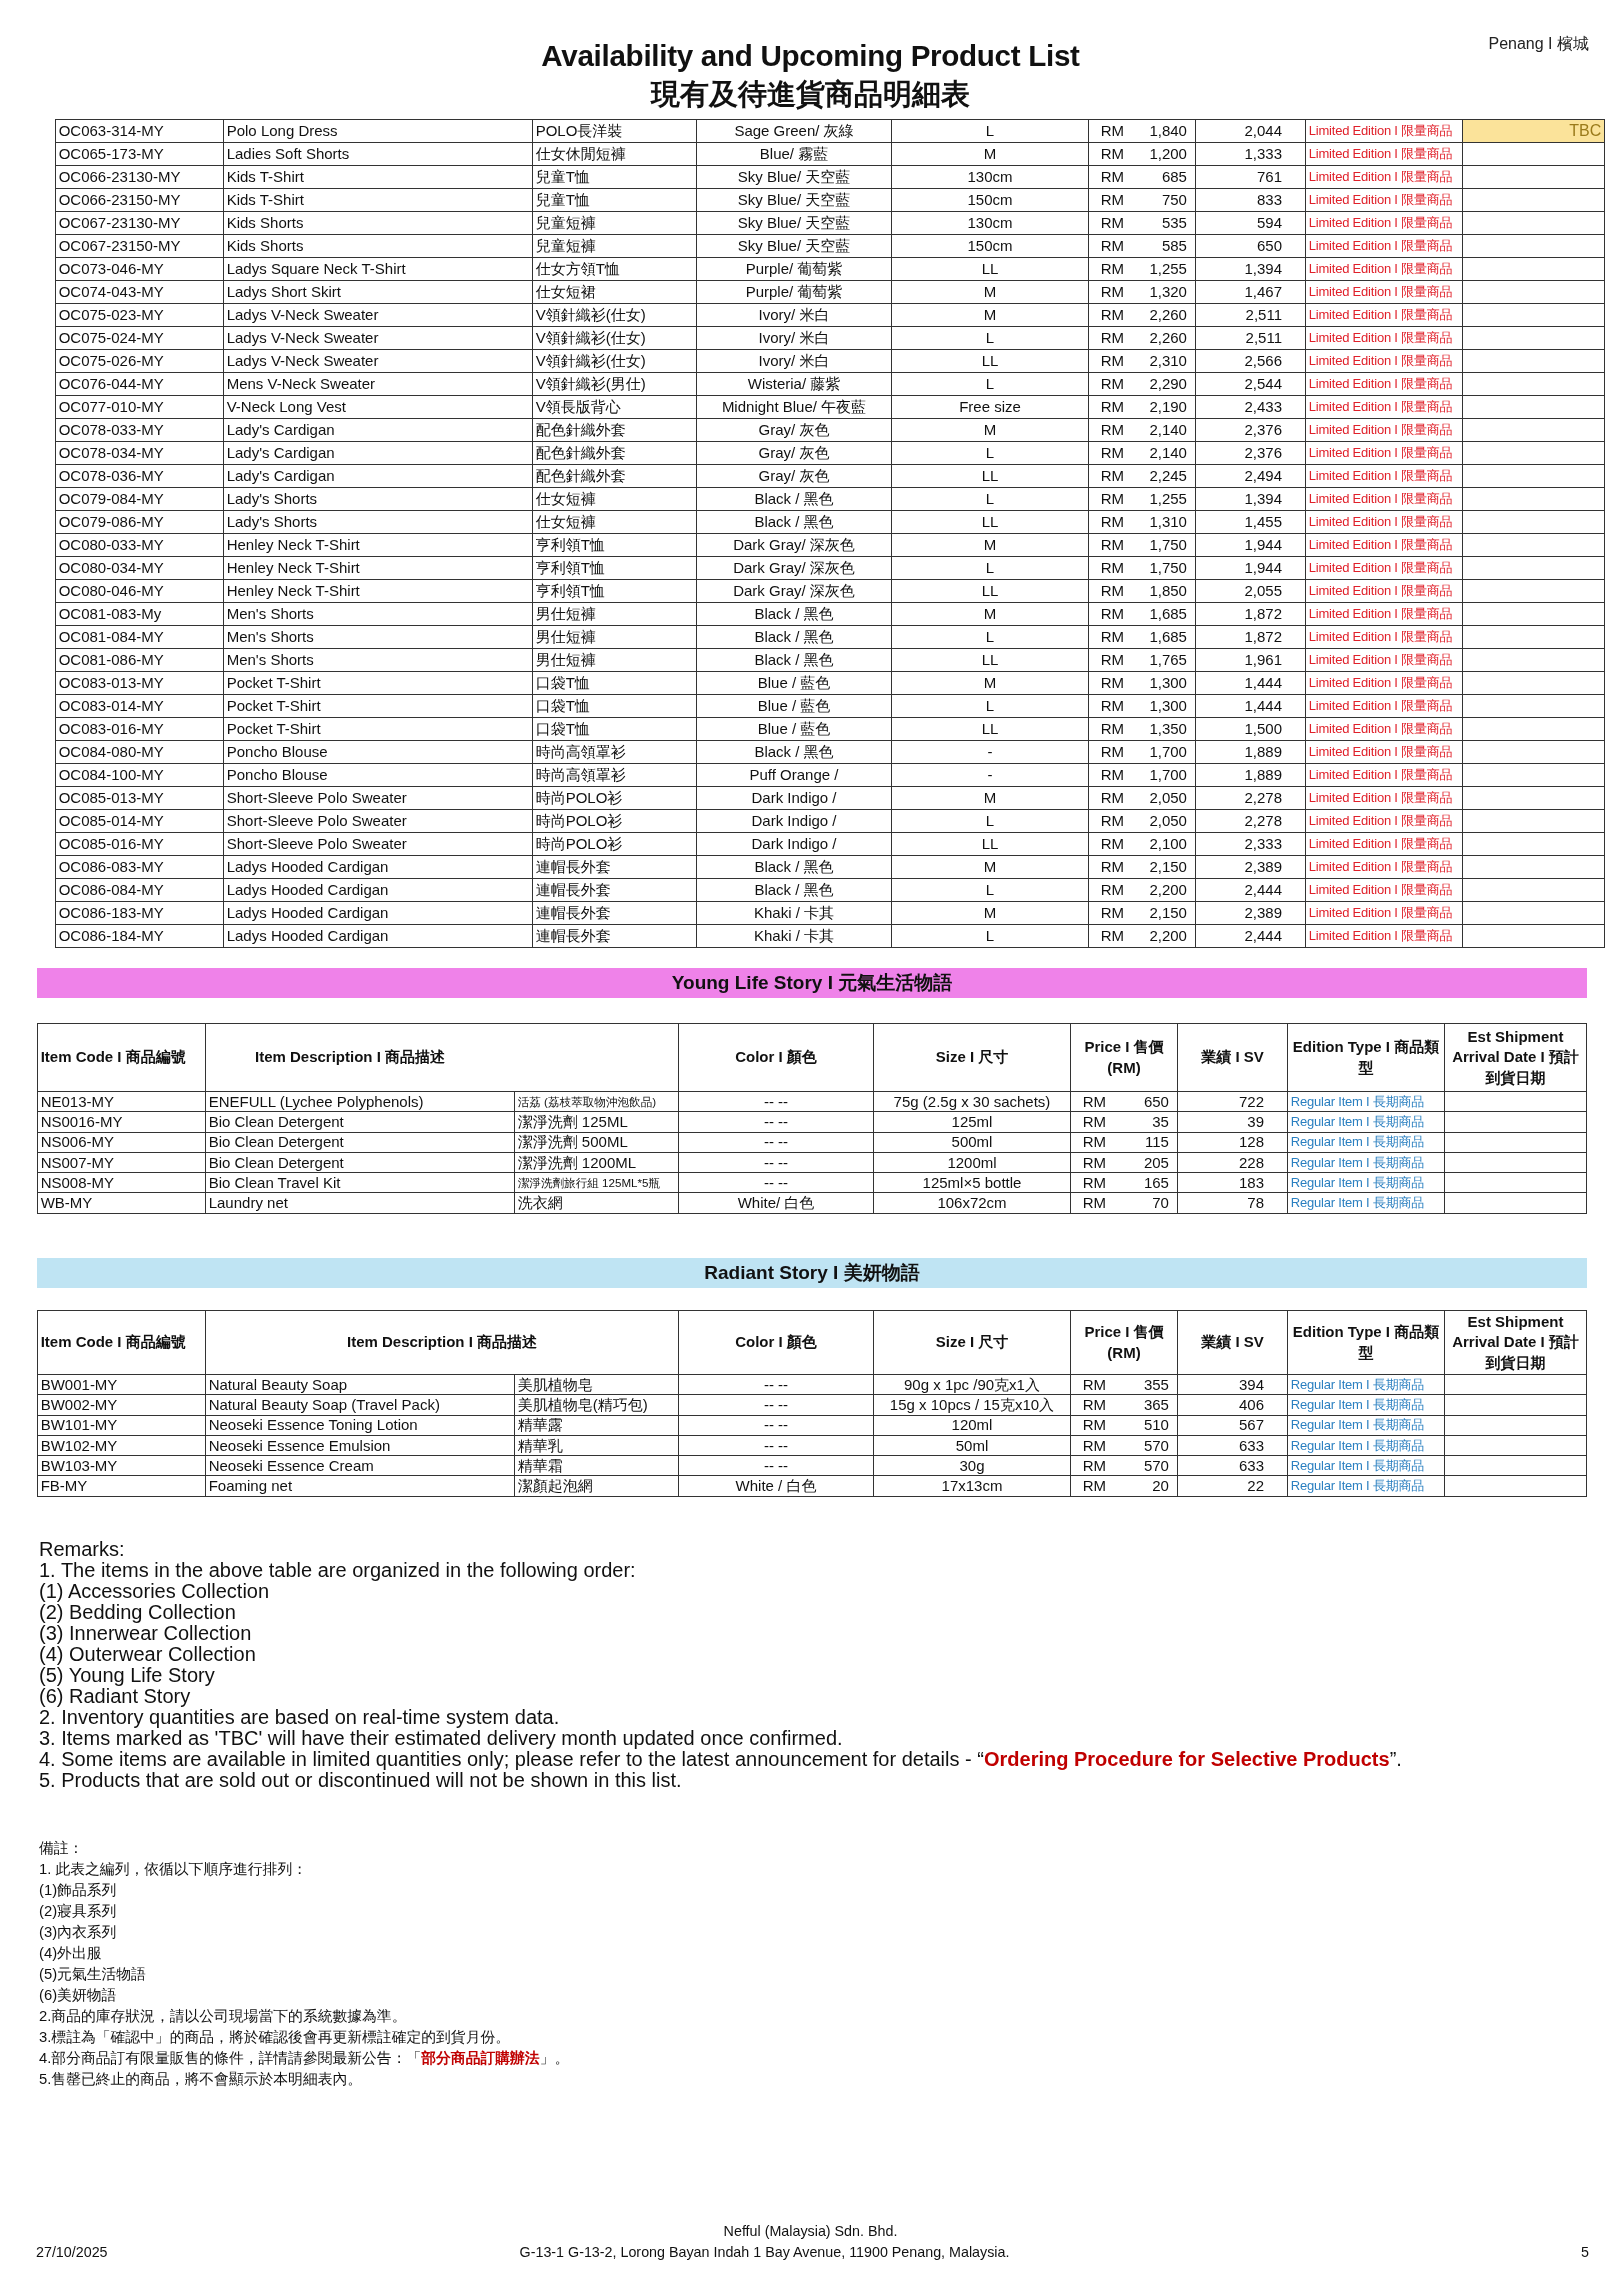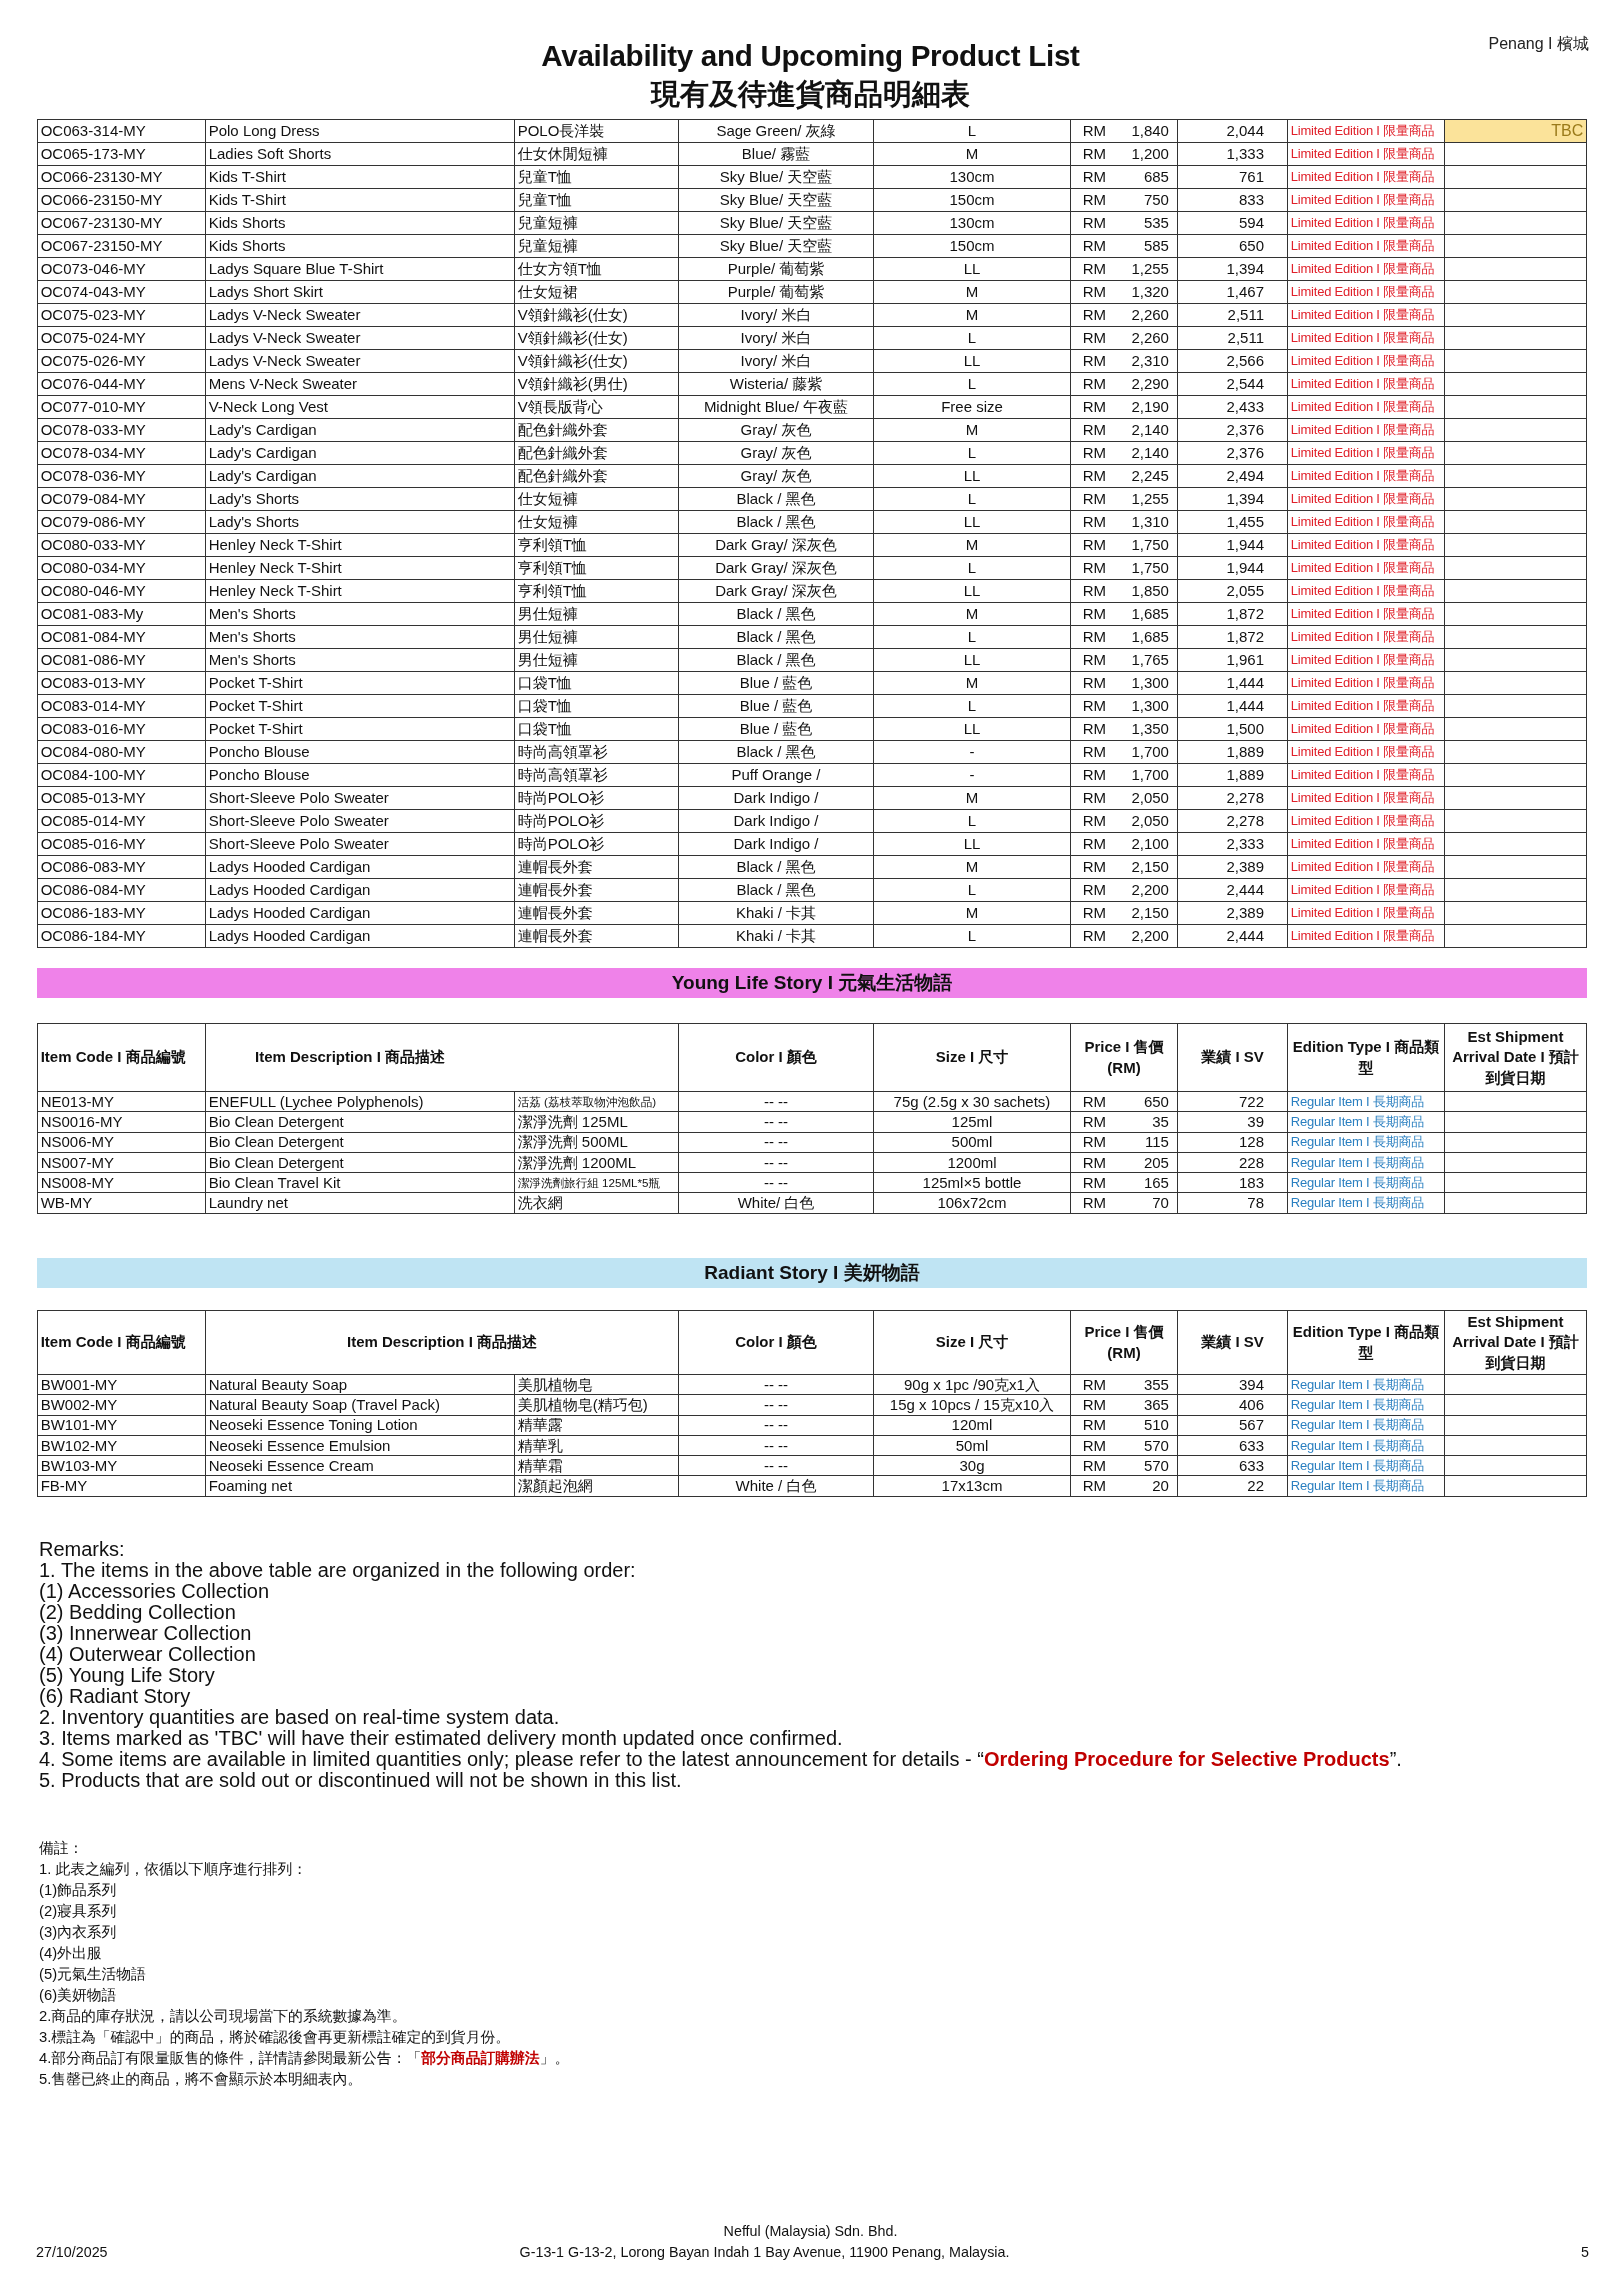--- a/index.html
+++ b/index.html
@@ -5,21 +5,21 @@
   * { box-sizing: border-box; margin: 0; padding: 0; }
   html, body { width: 1621px; height: 2293px; background: #ffffff; }
   body { position: relative; font-family: "Liberation Sans", "DejaVu Sans", sans-serif; color: #111; overflow: hidden; }
 
   .region-tag { position: absolute; top: 34px; right: 32px; font-size: 16px; color: #222; }
   .title-en { position: absolute; top: 39px; left: 0; width: 1621px; text-align: center; font-size: 29.6px; font-weight: bold; letter-spacing: -0.3px; }
   .title-cn { position: absolute; top: 75px; left: 0; width: 1621px; text-align: center; font-size: 29px; font-weight: bold; }
 
   table { border-collapse: collapse; table-layout: fixed; position: absolute; left: 37px; width: 1550px; }
   td, th { border: 1.3px solid #333; font-size: 15px; height: 23px; line-height: 19.7px; white-space: nowrap; overflow: hidden; padding: 0 2.7px; font-weight: normal; }
-  .main-table { top: 119px; }
+  .main-table { top: 119px; margin-left: 18px; }
   .c { text-align: center; }
   .r { text-align: right; padding-right: 23px; }
   .price { display: flex; justify-content: space-between; padding: 0 5.4px 0 9px; }
   .edition-ltd { color: #e0202a; font-size: 13px; letter-spacing: -0.2px; }
   .edition-reg { color: #2a7fc0; font-size: 13px; letter-spacing: -0.2px; }
   .tbc { background: #fbe39a; color: #9a7a1a; text-align: right; font-size: 16px; }
   .small-cn { font-size: 11.6px; }
 
   .section-bar { position: absolute; left: 37px; width: 1550px; height: 30px; text-align: center; font-size: 19px; font-weight: bold; line-height: 30px; }
   .bar-pink { top: 968px; background: #ef82e9; }
@@ -152,21 +152,21 @@
             <span>RM</span>
             <span>585</span>
           </div>
         </td>
         <td class="r">650</td>
         <td class="edition-ltd">Limited Edition I 限量商品</td>
         <td class=""></td>
       </tr>
       <tr>
         <td>OC073-046-MY</td>
-        <td>Ladys Square Blue T-Shirt</td>
+        <td>Ladys Square Neck T-Shirt</td>
         <td class="">仕女方領T恤</td>
         <td class="c">Purple/ 葡萄紫</td>
         <td class="c">LL</td>
         <td>
           <div class="price">
             <span>RM</span>
             <span>1,255</span>
           </div>
         </td>
         <td class="r">1,394</td>

